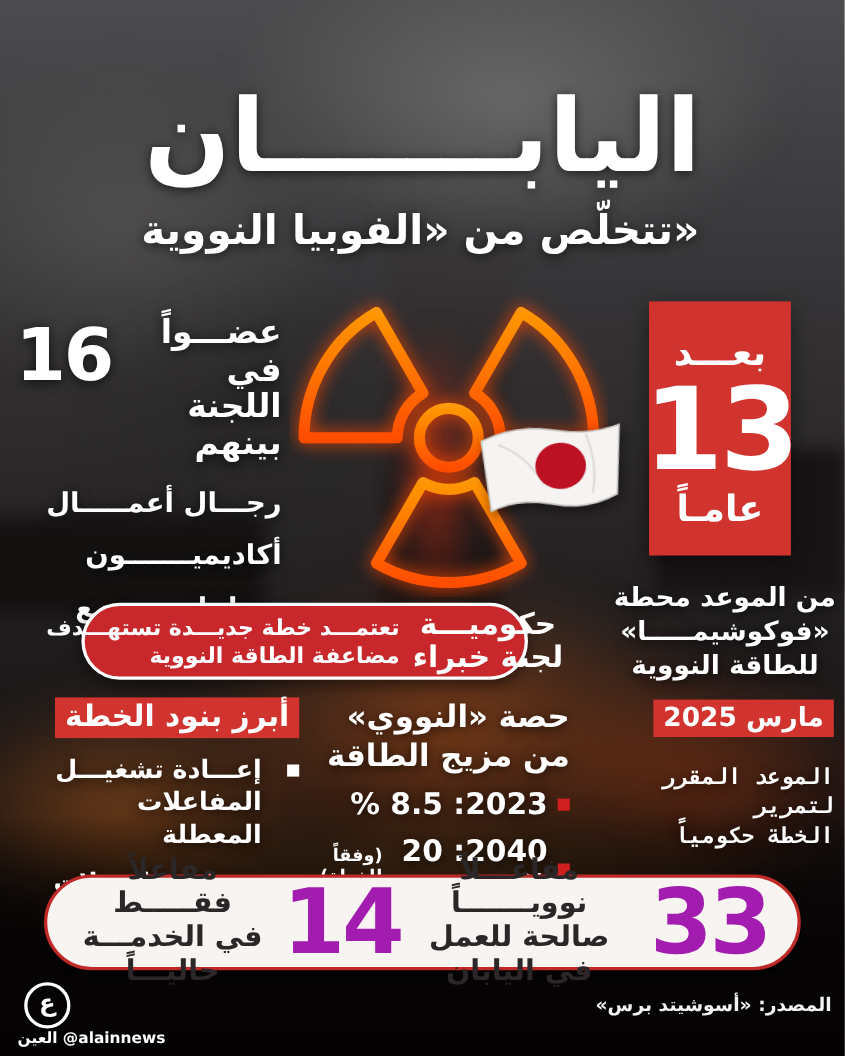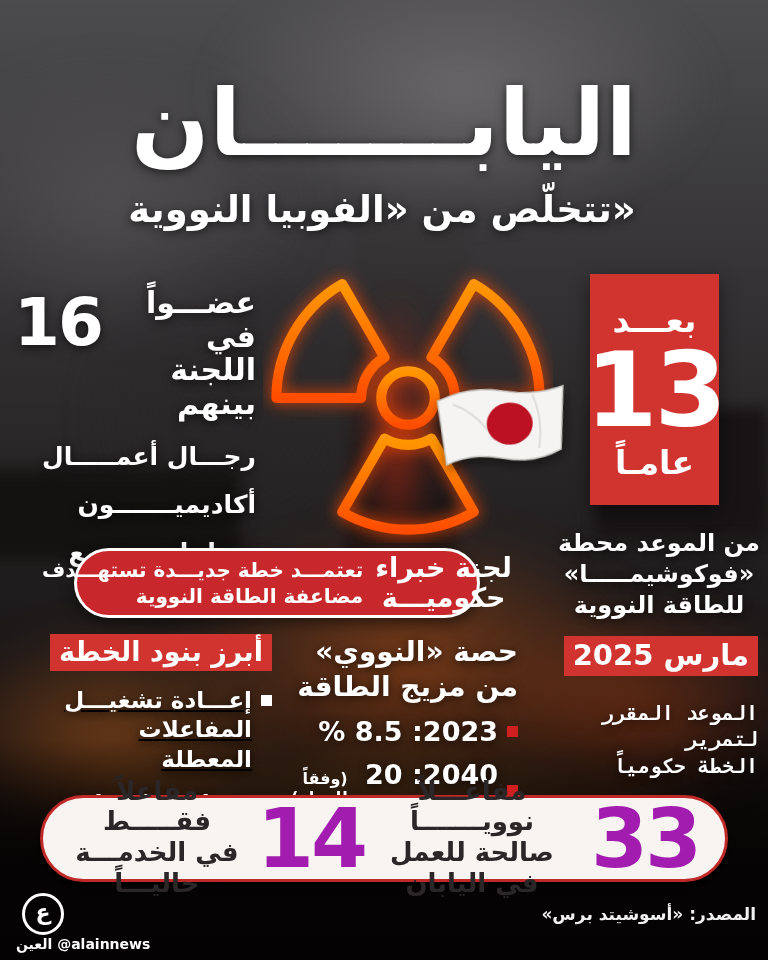--- a/index.html
+++ b/index.html
@@ -52,35 +52,35 @@
   
   .expert-pill { position:absolute; left:74px; top:548px; width:406px; height:70px; background:#c8282c; border:3px solid #ffffff; border-radius:38px; display:flex; direction:rtl; align-items:center; justify-content:center; gap:12px; padding:0 18px; box-shadow:0 5px 14px rgba(0,0,0,.5); }
   .expert-bold { text-align:center; font-size:27px; font-weight:800; line-height:1.12; white-space:nowrap; }
   .expert-text { text-align:right; font-size:20px; font-weight:600; line-height:1.32; white-space:nowrap; }
 
   
   .col { position:absolute; direction:rtl; text-align:right; }
   .highlight { display:inline-block; background:#d1332f; padding:2px 9px 4px; font-weight:800; }
   .plan-col { left:42px; top:634px; width:230px; }
   .plan-title { font-size:27px; }
-  .plan-item { display:flex; direction:rtl; gap:9px; margin-top:15px;text-decoration:underline; }
+  .plan-item { display:flex; direction:rtl; gap:23px; margin-top:15px; }
   .sq { flex:0 0 auto; width:11px; height:11px; margin-top:9px; }
   .sq-white { background:#ffffff; }
   .sq-red { background:#cf1f1f; }
   .plan-item-text { font-size:23px; font-weight:800; line-height:1.28; }
 
   .share-col { left:258px; top:634px; width:260px; }
   .share-title { font-size:28px; font-weight:800; line-height:1.25; }
   .share-item { display:flex; direction:rtl; align-items:baseline; gap:9px; margin-top:12px; }
   .share-item .sq { margin-top:0; align-self:center; }
   .share-value { font-size:27px; font-weight:800; }
   .share-note { font-size:16px; font-weight:600; }
 
   .march-col { left:518px; top:636px; width:240px; }
-  .march-date { font-size:29px; }
+  .march-date { font-size:24px; }
   .march-lines { margin-top:26px; font-size:20px; font-weight:800; line-height:1.32;font-family:Liberation Mono, monospace; }
 
   
   .stats-pill { position:absolute; left:40px; top:795px; width:688px; height:87px; background:#f7f4f1; border:3px solid #bf2a28; border-radius:46px; box-shadow:0 5px 3px rgba(0,0,0,.55); display:flex; direction:rtl; align-items:center; justify-content:space-evenly; padding:0 26px; }
   .stat-group { display:flex; direction:rtl; align-items:center; gap:12px; }
   .stat-number { font-size:82px; font-weight:800; color:#a21caf; line-height:.9; letter-spacing:-3px; }
   .stat-lines { text-align:center; color:#2b2627; }
   .stat-bold { font-size:26px; font-weight:800; line-height:1.15; }
   .stat-text { font-size:26px; font-weight:600; line-height:1.2; }
 
@@ -159,22 +159,22 @@
     <div class="after-bottom w">عامـاً</div>
   </div>
   <div class="after-caption w shadow">
     <div>من الموعد محطة</div>
     <div>«فوكوشيمـــــا»</div>
     <div>للطاقة النووية</div>
   </div>
 
   <div class="expert-pill">
     <div class="expert-bold w">
+      <div>حكوميـــة</div>
       <div>لجنة خبراء</div>
-      <div>حكوميـــة</div>
     </div>
     <div class="expert-text w">
       <div>تعتمـــد خطة جديـــدة تستهـــدف</div>
       <div>مضاعفة الطاقة النووية</div>
     </div>
   </div>
 
   <div class="col plan-col">
     <div class="highlight plan-title w">أبرز بنود الخطة</div>
     <div class="plan-item">

